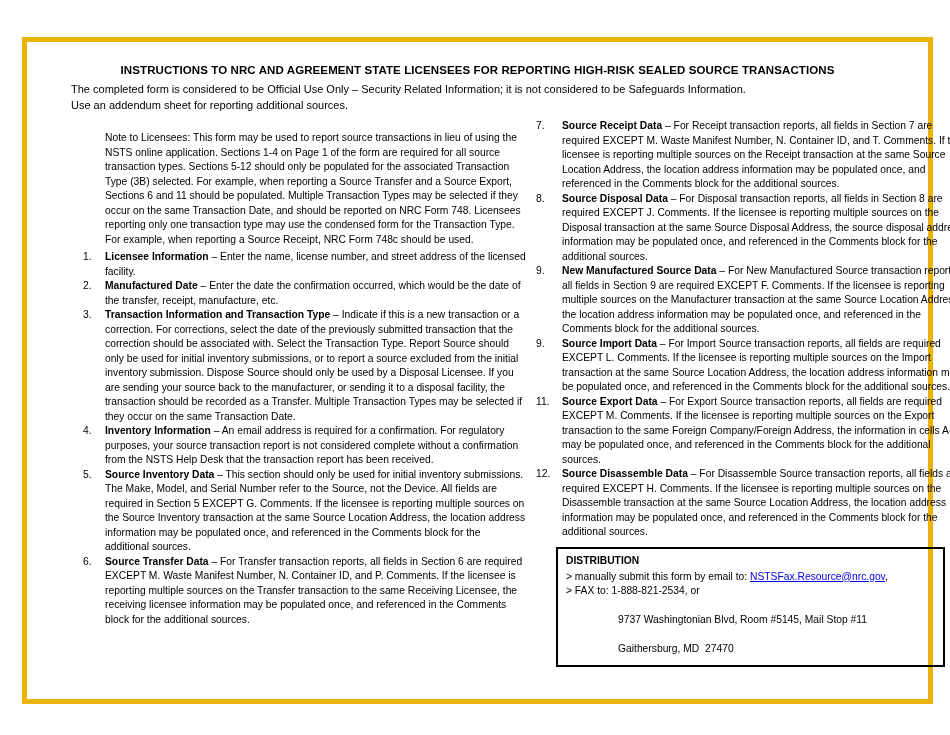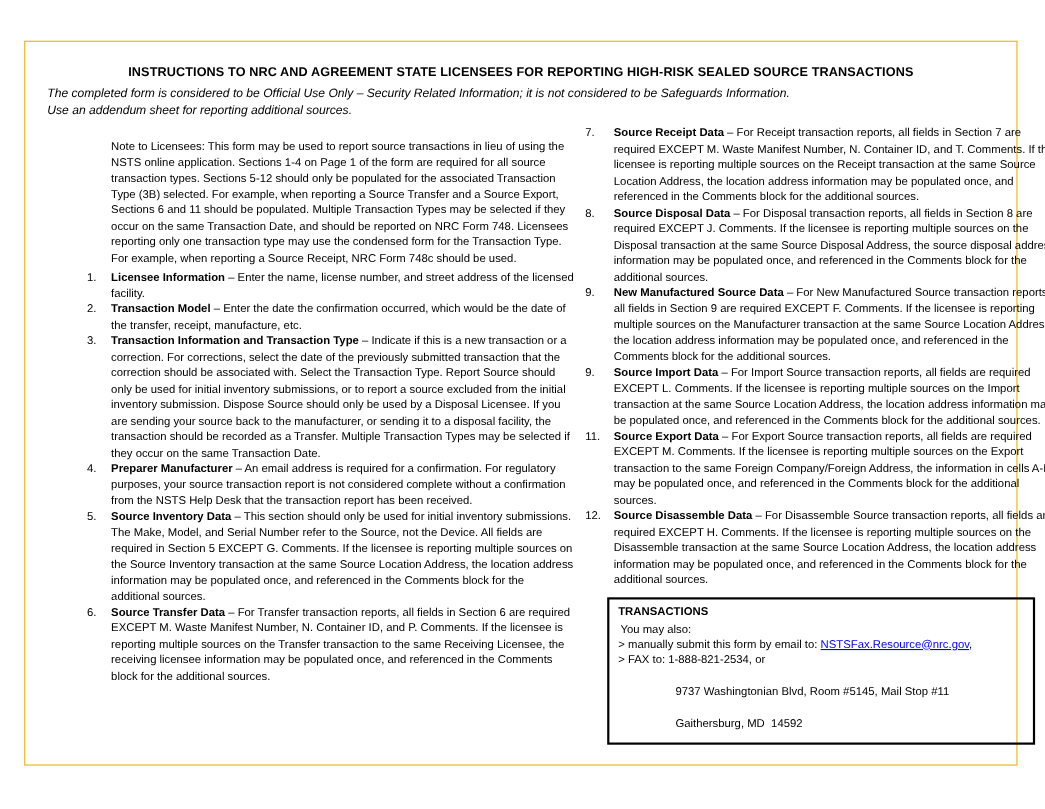--- a/index.html
+++ b/index.html
@@ -11,38 +11,37 @@
     font-family: "Liberation Sans", sans-serif;
     color: #000000;
     overflow: hidden;
   }
   .page-frame {
     position: absolute;
     left: 22px;
     top: 37px;
     width: 901px;
     height: 657px;
-    border: 1px solid #eab308;
+    border: 5px solid #eab308;
     background: #ffffff;
     box-sizing: content-box;
   }
   .doc-title {
     margin-top: 21px;
     text-align: center;
     font-weight: bold;
     font-size: 11.5px;
     line-height: 14px;
     letter-spacing: 0.1px;
   }
   .intro-line {
-    margin-left: 20px;
+    margin-left: 44px;
     margin-right: 20px;
     font-size: 11px;
     line-height: 16px;
-    font-style: italic;
   }
   .intro-line.first { margin-top: 4px; }
   .cols {
     display: flex;
     margin-top: 6px;
     padding-left: 10px;
   }
   .col-left { width: 453px; flex-shrink: 0; margin-left: 46px; }
   .col-right { width: 436px; flex-shrink: 0; }
   .note-paragraph {
@@ -100,29 +99,29 @@
 
     <div class="col-left">
       <div class="note-paragraph">Note to Licensees: This form may be used to report source transactions in lieu of using the NSTS online application. Sections 1-4 on Page 1 of the form are required for all source transaction types. Sections 5-12 should only be populated for the associated Transaction Type (3B) selected. For example, when reporting a Source Transfer and a Source Export, Sections 6 and 11 should be populated. Multiple Transaction Types may be selected if they occur on the same Transaction Date, and should be reported on NRC Form 748. Licensees reporting only one transaction type may use the condensed form for the Transaction Type. For example, when reporting a Source Receipt, NRC Form 748c should be used.</div>
       <div>
           <div class="item">
             <div class="num">1.</div>
             <div class="txt"><b>Licensee Information</b><span> – Enter the name, license number, and street address of the licensed facility.</span></div>
           </div>
           <div class="item">
             <div class="num">2.</div>
-            <div class="txt"><b>Transaction Model</b><span> – Enter the date the confirmation occurred, which would be the date of the transfer, receipt, manufacture, etc.</span></div>
+            <div class="txt"><b>Manufactured Date</b><span> – Enter the date the confirmation occurred, which would be the date of the transfer, receipt, manufacture, etc.</span></div>
           </div>
           <div class="item">
             <div class="num">3.</div>
             <div class="txt"><b>Transaction Information and Transaction Type</b><span> – Indicate if this is a new transaction or a correction. For corrections, select the date of the previously submitted transaction that the correction should be associated with. Select the Transaction Type. Report Source should only be used for initial inventory submissions, or to report a source excluded from the initial inventory submission. Dispose Source should only be used by a Disposal Licensee. If you are sending your source back to the manufacturer, or sending it to a disposal facility, the transaction should be recorded as a Transfer. Multiple Transaction Types may be selected if they occur on the same Transaction Date.</span></div>
           </div>
           <div class="item">
             <div class="num">4.</div>
-            <div class="txt"><b>Preparer Manufacturer</b><span> – An email address is required for a confirmation. For regulatory purposes, your source transaction report is not considered complete without a confirmation from the NSTS Help Desk that the transaction report has been received.</span></div>
+            <div class="txt"><b>Inventory Information</b><span> – An email address is required for a confirmation. For regulatory purposes, your source transaction report is not considered complete without a confirmation from the NSTS Help Desk that the transaction report has been received.</span></div>
           </div>
           <div class="item">
             <div class="num">5.</div>
             <div class="txt"><b>Source Inventory Data</b><span> – This section should only be used for initial inventory submissions. The Make, Model, and Serial Number refer to the Source, not the Device. All fields are required in Section 5 EXCEPT G. Comments. If the licensee is reporting multiple sources on the Source Inventory transaction at the same Source Location Address, the location address information may be populated once, and referenced in the Comments block for the additional sources.</span></div>
           </div>
           <div class="item">
             <div class="num">6.</div>
             <div class="txt"><b>Source Transfer Data</b><span> – For Transfer transaction reports, all fields in Section 6 are required EXCEPT M. Waste Manifest Number, N. Container ID, and P. Comments. If the licensee is reporting multiple sources on the Transfer transaction to the same Receiving Licensee, the receiving licensee information may be populated once, and referenced in the Comments block for the additional sources.</span></div>
           </div>
         </div>
@@ -150,24 +149,23 @@
             <div class="num">11.</div>
             <div class="txt"><b>Source Export Data</b><span> – For Export Source transaction reports, all fields are required EXCEPT M. Comments. If the licensee is reporting multiple sources on the Export transaction to the same Foreign Company/Foreign Address, the information in cells A-E may be populated once, and referenced in the Comments block for the additional sources.</span></div>
           </div>
           <div class="item">
             <div class="num">12.</div>
             <div class="txt"><b>Source Disassemble Data</b><span> – For Disassemble Source transaction reports, all fields are required EXCEPT H. Comments. If the licensee is reporting multiple sources on the Disassemble transaction at the same Source Location Address, the location address information may be populated once, and referenced in the Comments block for the additional sources.</span></div>
           </div>
         </div>
 
       <div class="dist-box">
-        <div class="dist-heading">TRANSACTIONS</div>
-        <div class="dist-line">You may also:</div>
+        <div class="dist-heading">DISTRIBUTION</div>
         <div class="dist-bullet"><span>&gt; manually submit this form by email to: </span><a class="email-link">NSTSFax.Resource@nrc.gov</a><span>,</span></div>
         <div class="dist-bullet">&gt; FAX to: 1-888-821-2534, or</div>
         <div class="dist-addr">9737 Washingtonian Blvd, Room #5145, Mail Stop #11</div>
-        <div class="dist-addr">Gaithersburg, MD  14592</div>
+        <div class="dist-addr">Gaithersburg, MD  27470</div>
       </div>
     </div>
 
   </div>
 
 </div>
 
 </body></html>

